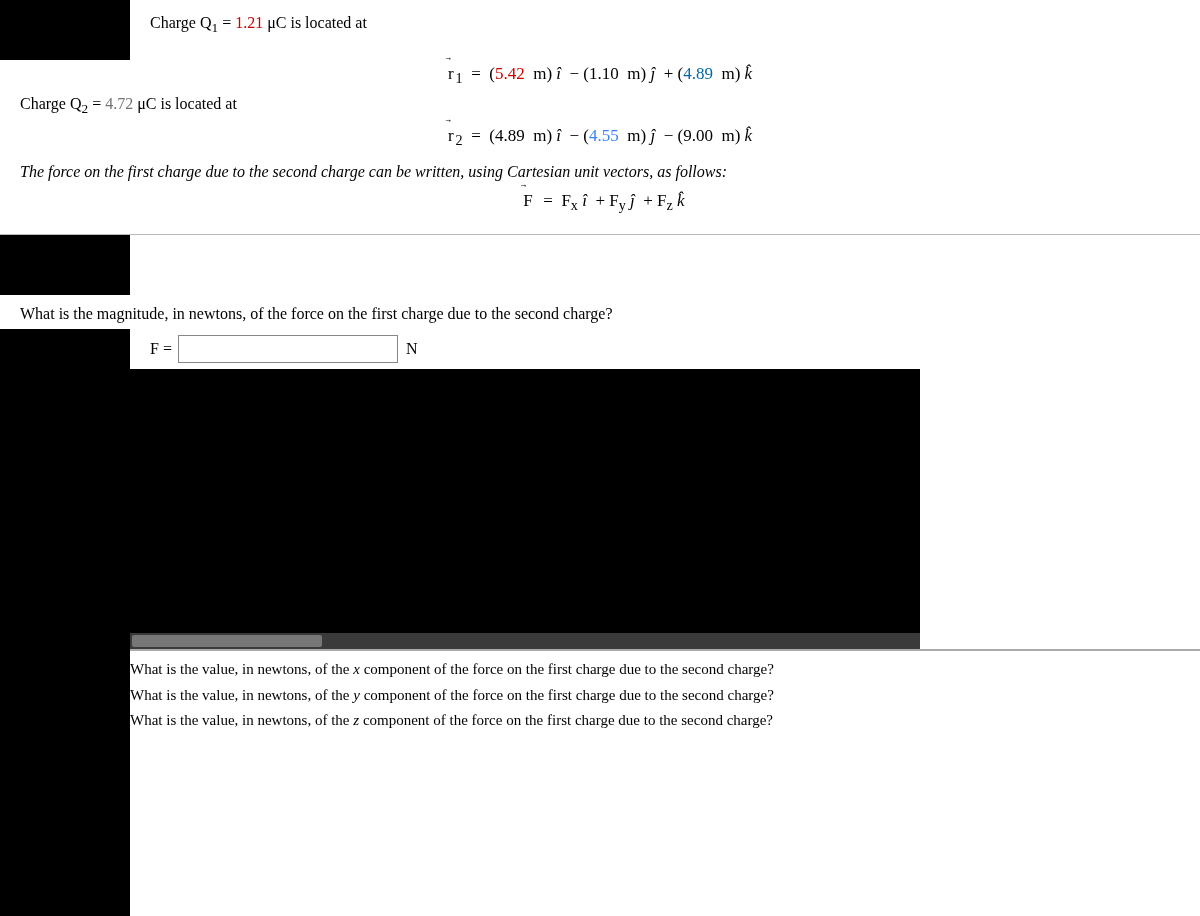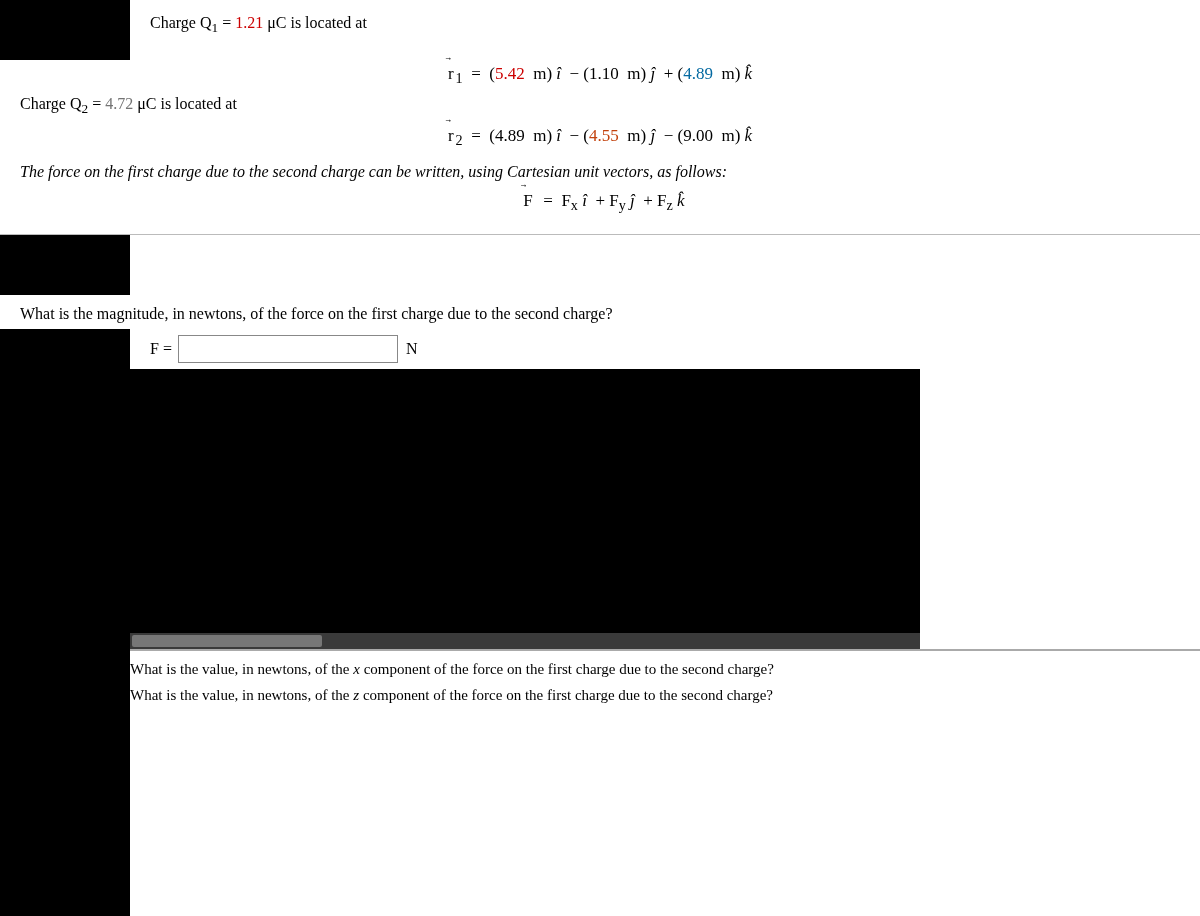--- a/index.html
+++ b/index.html
@@ -237,21 +237,21 @@
     </span>
   </div>
 
   <div class="row4">
     <span style="font-size:17px;">
       <span style="position:relative; display:inline-block; margin-right:2px;">
         <span style="position:absolute; top:-8px; left:3px; font-size:11px;">⃗</span>r
       </span><sub>2</sub>
       &nbsp;= &nbsp;(<span>4.89</span>
       &nbsp;m)&nbsp;<span style="font-style:italic;">î</span>
-      &nbsp;−&nbsp;(<span style="color:#c2410c;">4.55</span>
+      &nbsp;−&nbsp;(<span style="color:#3b82f6;">4.55</span>
       &nbsp;m)&nbsp;<span style="font-style:italic;">ĵ</span>
       &nbsp;−&nbsp;(<span>9.00</span>
       &nbsp;m)&nbsp;<span style="font-style:italic;">k̂</span>
     </span>
   </div>
 
   <div class="row5">
     <span>The force on the first charge due to the second charge can be written, using Cartesian unit vectors, as follows:</span>
   </div>
 
@@ -295,19 +295,22 @@
         </div>
       </div>
 
       <hr style="border:none; border-top:1px solid #aaa; margin:0;">
 
       <div class="sub-qs-area">
         <div class="sub-question-line">
           <span>What is the value, in newtons, of the <span style="font-style:italic;">x</span> component of the force on the first charge due to the second charge?</span>
         </div>
         <div class="sub-question-line">
+          <span>What is the value, in newtons, of the <span style="font-style:italic;">y</span> component of the force on the first charge due to the second charge?</span>
+        </div>
+        <div class="sub-question-line">
           <span>What is the value, in newtons, of the <span style="font-style:italic;">z</span> component of the force on the first charge due to the second charge?</span>
         </div>
       </div>
     </div>
   </div>
 
 </div>
 
 </body></html>

